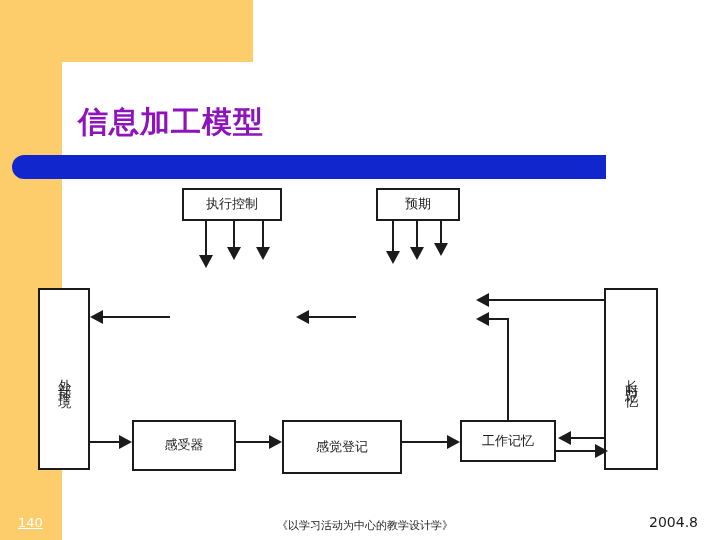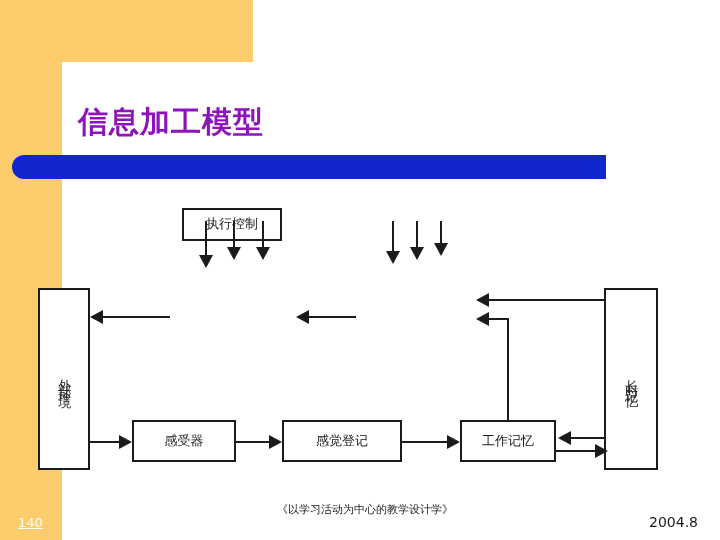--- a/index.html
+++ b/index.html
@@ -77,26 +77,26 @@
     line-height: 1.25;
   }
   .dbox.vert {
     writing-mode: vertical-rl;
     text-orientation: upright;
     letter-spacing: 5px;
     font-size: 13px;
   }
 
   
-  .b-exec   { left: 182px; top: 188px; width: 100px; height: 33px; margin-top: 20px; }
+  .b-exec   { left: 182px; top: 188px; width: 100px; height: 33px; }
   .b-expect { left: 376px; top: 188px; width: 84px;  height: 33px; }
   .b-effect { left: 170px; top: 294px; width: 126px; height: 46px; }
   .b-respgen{ left: 356px; top: 288px; width: 120px; height: 40px; }
-  .b-recep  { left: 132px; top: 420px; width: 104px; height: 42px; }
-  .b-sensreg{ left: 282px; top: 420px; width: 120px; height: 42px; }
+  .b-recep  { left: 132px; top: 420px; width: 104px; height: 51px; }
+  .b-sensreg{ left: 282px; top: 420px; width: 120px; height: 54px; }
   .b-workmem{ left: 460px; top: 420px; width: 96px;  height: 42px; }
   .b-env    { left: 38px;  top: 288px; width: 52px;  height: 182px; }
   .b-ltm    { left: 604px; top: 288px; width: 54px;  height: 182px; }
 
   
   .ln { position: absolute; background: #1b1b1b; }
   .ln.h { height: 2px; }
   .ln.v { width: 2px; }
 
   .ah { position: absolute; width: 0; height: 0; }
@@ -107,21 +107,21 @@
   
   .page-num {
     position: absolute;
     left: 18px; bottom: 10px;
     font-size: 13px;
     color: #ffffff;
     text-decoration: underline;
   }
   .footer-cite {
     position: absolute;
-    left: 235px; bottom: 22px;
+    left: 235px; bottom: 6px;
     width: 260px;
     text-align: center;
     font-size: 11px;
     color: #1b1b1b;
     line-height: 1.35;
   }
   .footer-date {
     position: absolute;
     right: 22px; bottom: 10px;
     font-size: 14px;
@@ -136,20 +136,21 @@
   <div class="deco-orange-left"></div>
   <div class="deco-orange-top"></div>
   <div class="deco-white-round"></div>
   <div class="blue-bar"></div>
 
   <div class="slide-title">信息加工模型</div>
 
   <div id="diagram">
 
     <div class="dbox b-exec">执行控制</div>
+    <div class="dbox b-expect">预期</div>
     <div class="dbox b-recep">感受器</div>
     <div class="dbox b-sensreg">感觉登记</div>
     <div class="dbox b-workmem">工作记忆</div>
     <div class="dbox vert b-env">外部环境</div>
     <div class="dbox vert b-ltm">长时记忆</div>
 
     <div class="ln v" style="left:205px; top:221px; height:38px;"></div>
     <div class="ah down" style="left:199px; top:255px;"></div>
     <div class="ln v" style="left:233px; top:221px; height:30px;"></div>
     <div class="ah down" style="left:227px; top:247px;"></div>

